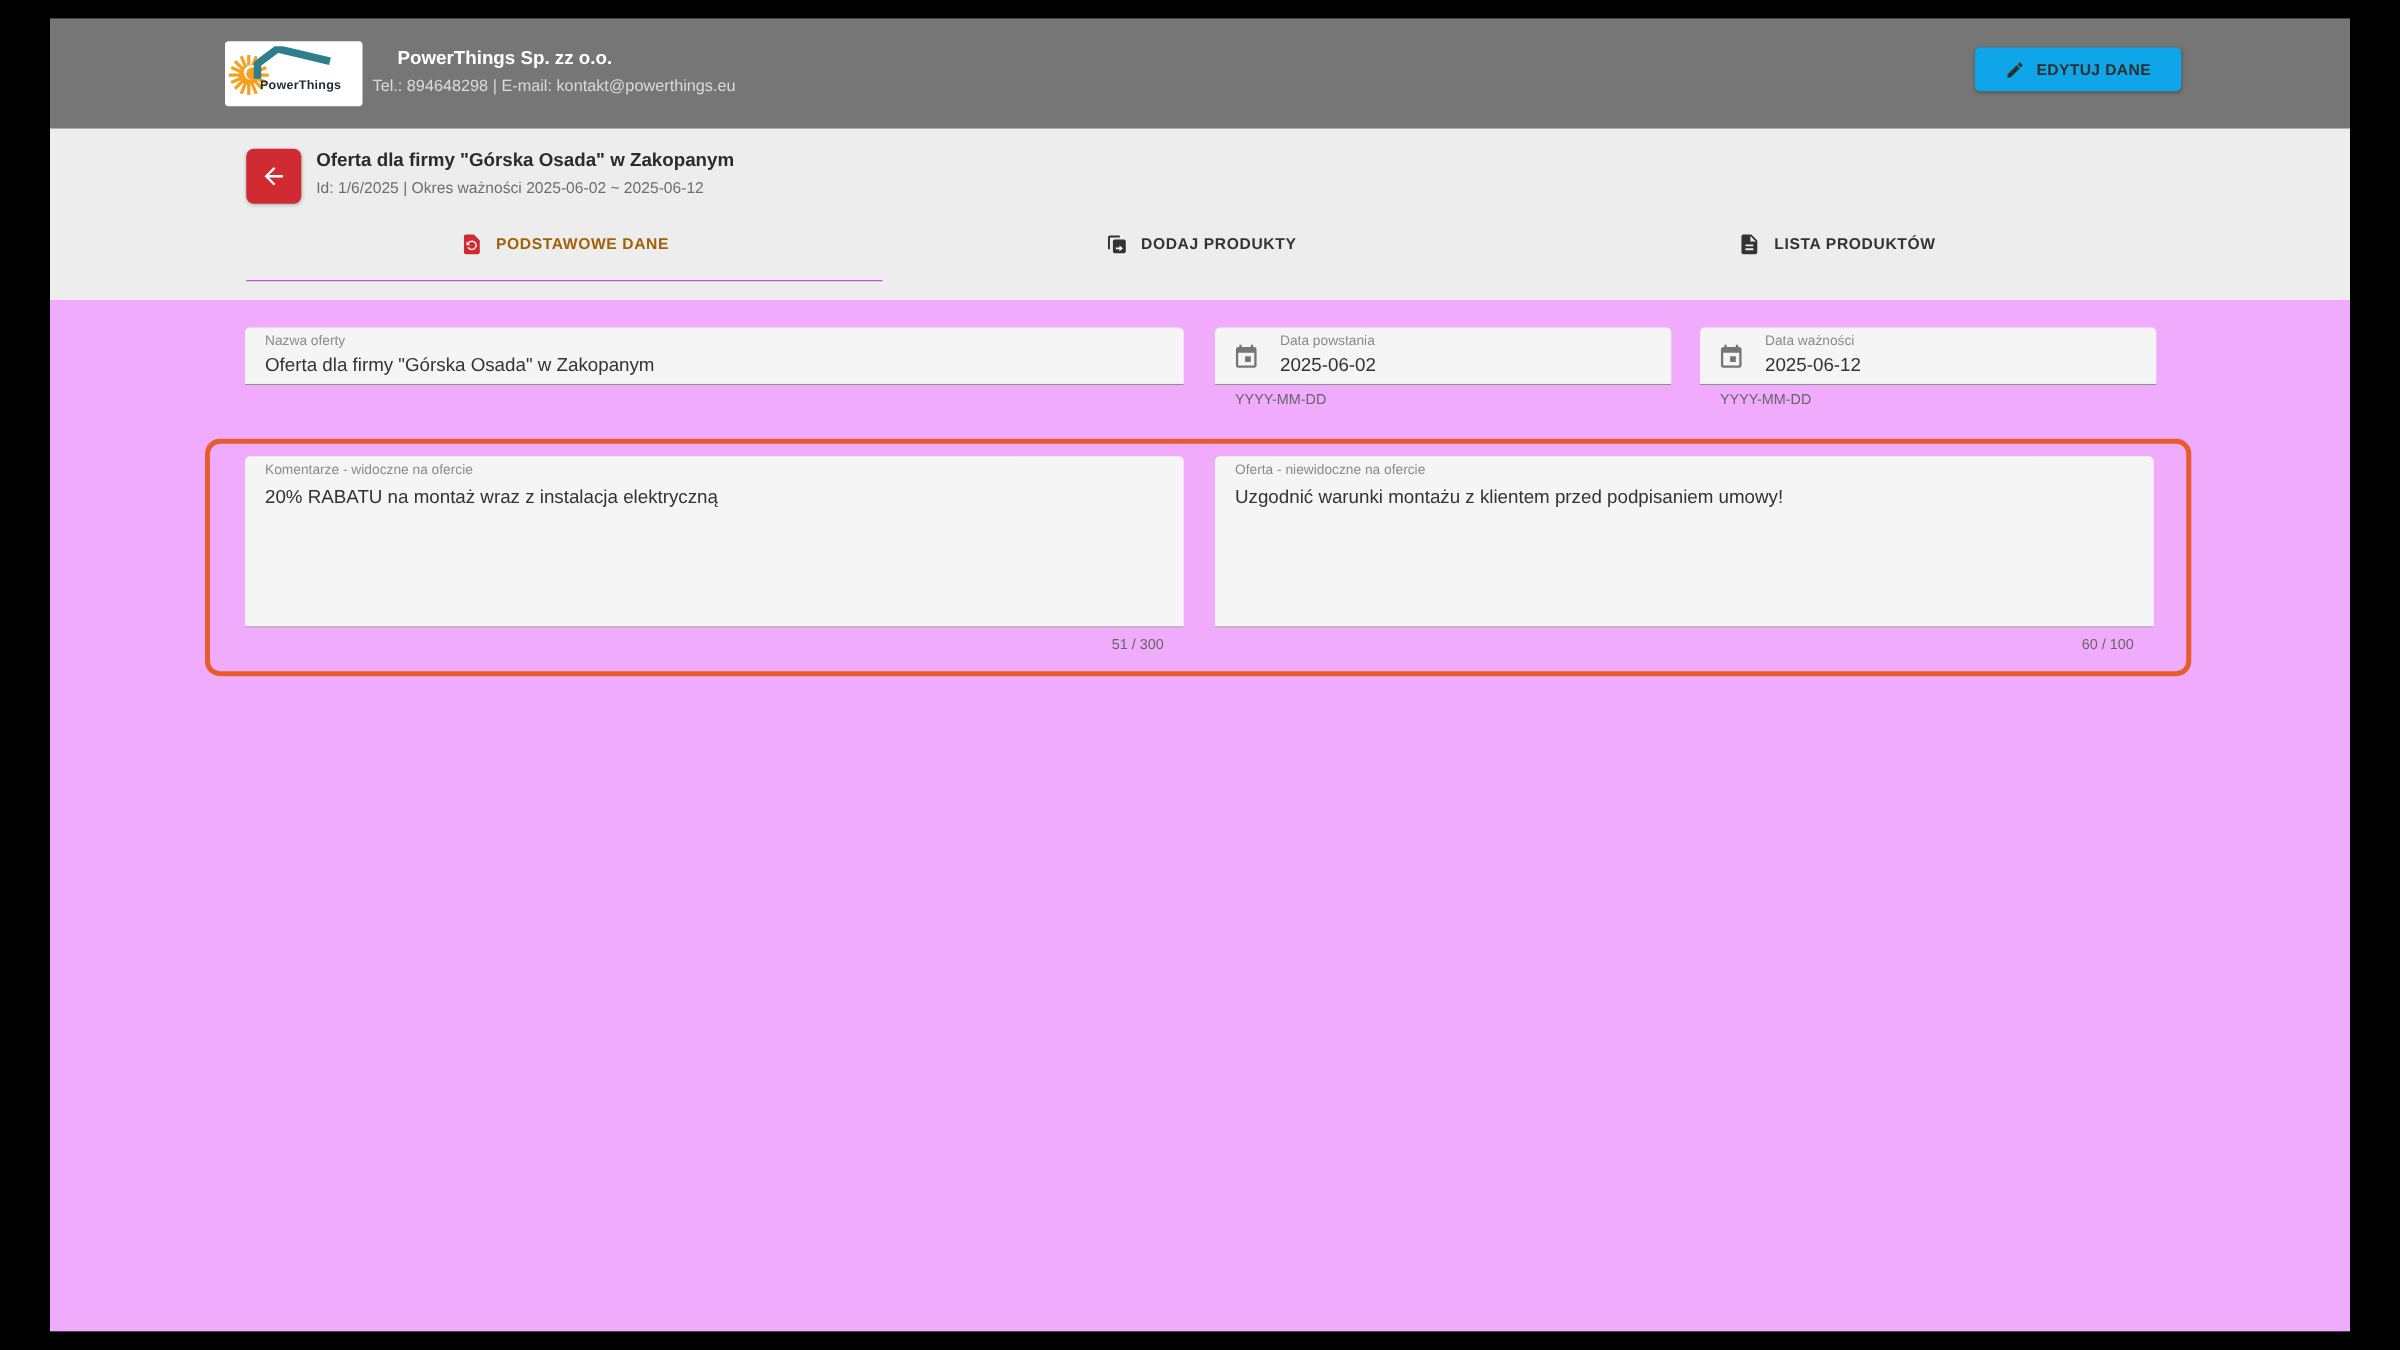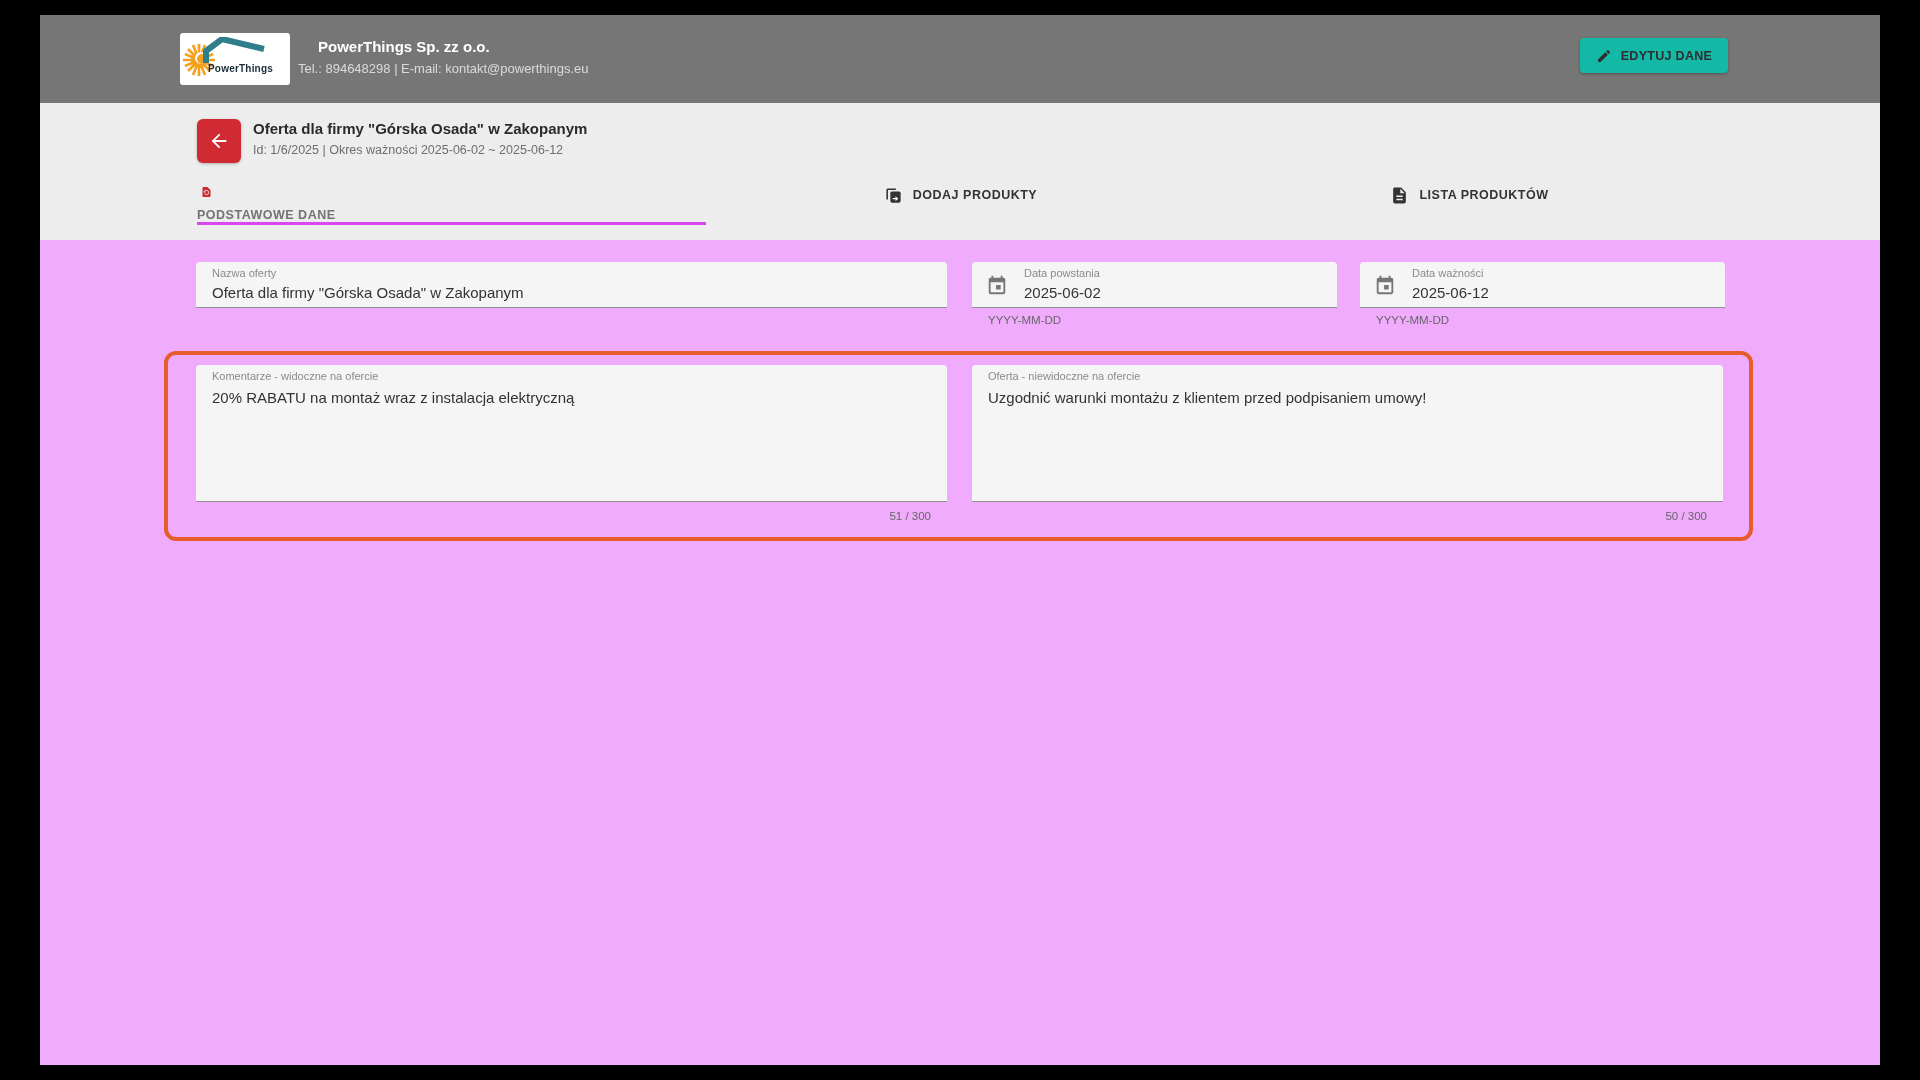--- a/index.html
+++ b/index.html
@@ -7,35 +7,35 @@
   .app { position:absolute; left:40px; top:15px; width:1840px; height:1050px; background:#fff; overflow:hidden; }
 
   
   .header { position:absolute; left:0; top:0; width:1840px; height:88px; background:#767676; }
   .logo { position:absolute; left:140px; top:18px; width:110px; height:52px; background:#fff; border-radius:3px; overflow:hidden; }
   .logo-text { position:absolute; left:28px; top:30px; font-size:10px; font-weight:bold; color:#1d2b36; letter-spacing:.2px; }
   .sun-svg { position:absolute; left:2px; top:8px; }
   .roof-svg { position:absolute; left:22px; top:4px; }
   .company-name { position:absolute; left:258px; top:23px; font-size:15px; font-weight:bold; color:#ffffff;margin-left:20px; }
   .company-contact { position:absolute; left:258px; top:46px; font-size:13px; color:rgba(255,255,255,.72); }
-  .edit-btn { position:absolute; left:1540px; top:23px; width:148px; height:35px; background:#14b8a6; border:none; border-radius:4px;
+  .edit-btn { position:absolute; left:1540px; top:23px; width:165px; height:35px; background:#0ea5e9; border:none; border-radius:4px;
               display:flex; align-items:center; justify-content:center; gap:9px; cursor:pointer;
               font-family:"Liberation Sans",sans-serif; font-size:12.5px; font-weight:bold; color:#2e2e2e; letter-spacing:.3px;
               box-shadow:0 1px 3px rgba(0,0,0,.3); }
 
   
   .subheader { position:absolute; left:0; top:88px; width:1840px; height:137px; background:#ededed; }
   .back-btn { position:absolute; left:157px; top:16px; width:44px; height:44px; background:#d02a32; border:none; border-radius:6px;
               display:flex; align-items:center; justify-content:center; cursor:pointer; box-shadow:0 1px 3px rgba(0,0,0,.25); }
   .offer-title { position:absolute; left:213px; top:17px; font-size:15px; font-weight:bold; color:#2b2b2b; }
   .offer-subtitle { position:absolute; left:213px; top:40px; font-size:12.5px; color:#6e6e6e; }
   .tabbar { position:absolute; left:157px; top:79px; width:1527px; height:43px; display:flex; }
   .tab { width:509px; height:43px; display:flex; align-items:flex-start; justify-content:center; gap:10px; padding-top:6px;
          cursor:pointer; font-size:12.5px; font-weight:bold; letter-spacing:.5px; color:#333; }
-  .tab.active { color:#737373; border-bottom:3px solid #d946ef;flex-direction:column; }
+  .tab.active { color:#a16207; border-bottom:1px solid #d946ef; }
   .tab .ticon { margin-top:-2px; }
 
   
   .content { position:absolute; left:0; top:225px; width:1840px; height:825px; background:#f0abfc; }
 
   .field { position:absolute; background:#f5f5f5; border-bottom:1px solid #8f8f8f; border-radius:4px 4px 0 0; padding:5px 16px; }
   .field .flabel { font-size:11px; color:#8a8a8a; line-height:13px; }
   .field .fvalue { font-size:15px; color:#333; margin-top:4px; }
   .txt-name { left:156px; top:22px; width:751px; height:46px; }
   .date1 { left:932px; top:22px; width:365px; height:46px; padding-left:52px; }
@@ -155,16 +155,16 @@
       <div class="flabel">Komentarze - widoczne na ofercie</div>
       <div class="area-val">20% RABATU na montaż wraz z instalacja elektryczną</div>
     </div>
 
     <div class="field area2">
       <div class="flabel">Oferta - niewidoczne na ofercie</div>
       <div class="area-val">Uzgodnić warunki montażu z klientem przed podpisaniem umowy!</div>
     </div>
 
     <div class="helper h-counter-com">51 / 300</div>
-    <div class="helper h-counter-not">50 / 300</div>
+    <div class="helper h-counter-not">60 / 100</div>
 
   </div>
 </div>
 
 </body></html>

